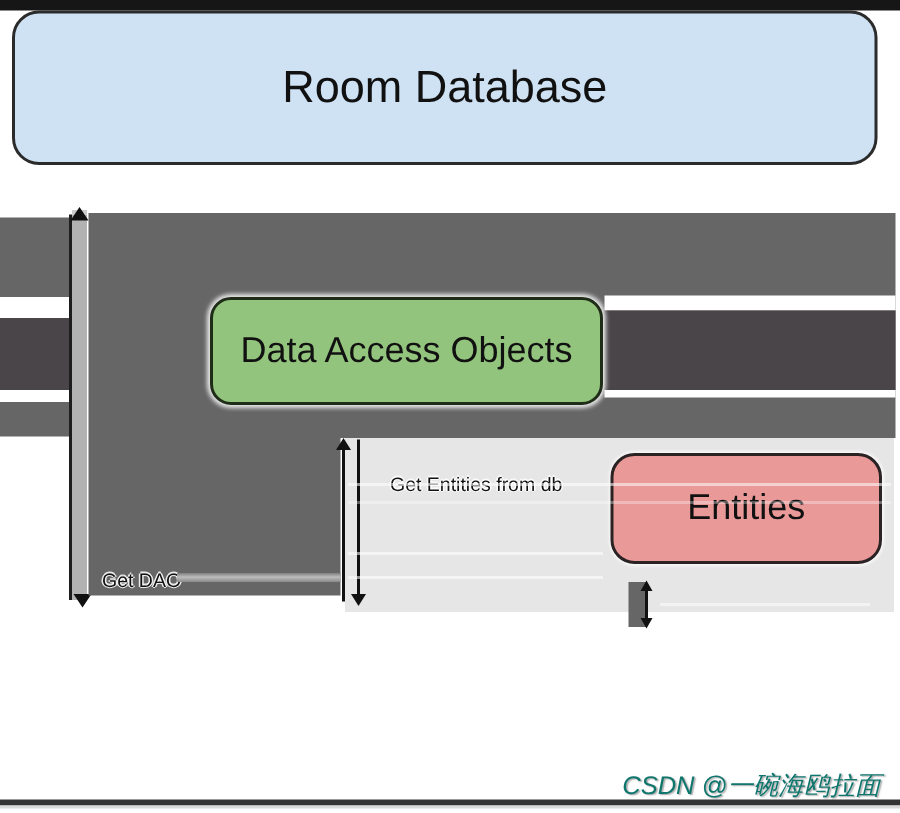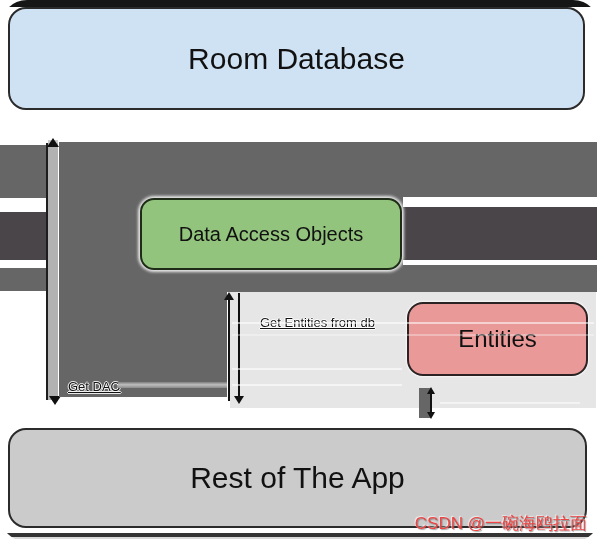--- a/index.html
+++ b/index.html
@@ -1,30 +1,29 @@
 <!DOCTYPE html>
 <html><head>
 <meta charset="utf-8">
 <style>
   html,body{margin:0;padding:0;background:#fff;}
   #stage{
     position:relative;width:600px;height:542px;overflow:hidden;background:#ffffff;
     font-family:"Liberation Sans", sans-serif;
-    border-radius:27px;
   }
   .abs{position:absolute;}
   
   .top-bar{left:0;top:0;width:600px;height:7px;background:#161616;}
   .bottom-bar{left:0;top:533px;width:600px;height:4px;background:#343434;}
   .bottom-bar2{left:0;top:537px;width:600px;height:2px;background:#d9d9d9;}
   
   .node{display:flex;align-items:center;justify-content:center;color:#111;box-sizing:border-box;}
   .room-box{left:8px;top:7px;width:577px;height:103px;background:#cfe2f3;border:2px solid #2b2b2b;border-radius:18px;font-size:30px;}
   .app-box{left:8px;top:428px;width:579px;height:100px;background:#cbcbcb;border:2px solid #2b2b2b;border-radius:18px;font-size:30px;}
-  .dao-box{left:140px;top:198px;width:262px;height:72px;background:#93c47d;border:2px solid #1f2d18;border-radius:14px;font-size:20px;box-shadow:0 0 3px 2px rgba(255,255,255,0.85);}
+  .dao-box{left:140px;top:198px;width:262px;height:72px;background:#93c47d;border:2px solid #1f2d18;border-radius:14px;font-size:24px;box-shadow:0 0 3px 2px rgba(255,255,255,0.85);}
   .entities-box{left:407px;top:302px;width:181px;height:74px;background:#ea9999;border:2px solid #2b2323;border-radius:16px;font-size:24px;box-shadow:0 0 2px 1px rgba(255,255,255,0.7);}
   
   .blk{background:#666667;}
   .blk-a{left:0;top:145px;width:47px;height:53px;}
   .blk-b{left:0;top:212px;width:47px;height:48px;background:#4a4549;}
   .blk-c{left:0;top:268px;width:47px;height:23px;}
   .blk-d-top{left:59px;top:142px;width:538px;height:150px;}
   .blk-d-left{left:59px;top:292px;width:168px;height:105px;}
   .stripe-w1{left:403px;top:197px;width:194px;height:10px;background:#ffffff;}
   .dark-band{left:403px;top:207px;width:194px;height:53px;background:#4a4549;}
@@ -44,30 +43,30 @@
   .head-up-sm{left:224px;top:292px;width:0;height:0;border-left:5px solid transparent;border-right:5px solid transparent;border-bottom:8px solid #111;}
   .shaft-down{left:238px;top:293px;height:105px;}
   .head-down-sm{left:234px;top:396px;width:0;height:0;border-left:5px solid transparent;border-right:5px solid transparent;border-top:8px solid #111;}
   
   .mini-bar{left:419px;top:388px;width:12px;height:30px;background:#666667;}
   .mini-shaft{left:430px;top:392px;width:2px;height:20px;background:#111;}
   .mini-head-up{left:427px;top:387px;width:0;height:0;border-left:4px solid transparent;border-right:4px solid transparent;border-bottom:7px solid #111;}
   .mini-head-down{left:427px;top:412px;width:0;height:0;border-left:4px solid transparent;border-right:4px solid transparent;border-top:7px solid #111;}
   
   .lbl{font-size:13px;color:#121212;white-space:nowrap;
-       text-shadow:-1px 0 0 rgba(255,255,255,.85),1px 0 0 rgba(255,255,255,.85),0 -1px 0 rgba(255,255,255,.85),0 1px 0 rgba(255,255,255,.85);text-decoration:underline;}
+       text-shadow:-1px 0 0 rgba(255,255,255,.85),1px 0 0 rgba(255,255,255,.85),0 -1px 0 rgba(255,255,255,.85),0 1px 0 rgba(255,255,255,.85);}
   .lbl-get-dao{left:68px;top:379px;}
   .lbl-get-entities{left:260px;top:315px;}
   .lbl-persist{left:260px;top:359px;line-height:16px;white-space:normal;width:110px;}
   .lbl-get-set{left:446px;top:395px;}
   .dao-streak{left:118px;top:382px;width:109px;height:6px;background:linear-gradient(180deg,#7e7e7e,#bdbdbd 45%,#8a8a8a);}
   .txt-streak{background:rgba(255,255,255,0.5);height:2px;}
   
-  .watermark{left:0;top:512px;width:587px;text-align:right;font-size:17px;color:#ef4444;
-             text-shadow:1px 1px 1px rgba(90,90,90,0.55), -1px -1px 1px rgba(255,255,255,0.7);}
+  .watermark{left:0;top:512px;width:587px;text-align:right;font-size:17px;color:#0f766e;
+             text-shadow:1px 1px 1px rgba(90,90,90,0.55), -1px -1px 1px rgba(255,255,255,0.7);font-style:italic;}
 </style>
 </head>
 <body>
 
 <div id="stage">
 
   <div class="abs top-bar"></div>
 
   <div class="abs blk blk-a"></div>
   <div class="abs blk-b"></div>
@@ -111,21 +110,18 @@
   <div class="abs mini-shaft"></div>
   <div class="abs mini-head-up"></div>
   <div class="abs mini-head-down"></div>
 
   <div class="abs streak" style="left:232px;top:322px;width:362px;"></div>
   <div class="abs streak" style="left:232px;top:334px;width:362px;opacity:.6;"></div>
   <div class="abs streak" style="left:232px;top:368px;width:170px;"></div>
   <div class="abs streak" style="left:232px;top:384px;width:170px;"></div>
   <div class="abs txt-streak" style="left:440px;top:402px;width:140px;"></div>
 
-  <div class="abs node app-box">
-    <span>Rest of The App</span>
-  </div>
 
   <div class="abs watermark">CSDN @一碗海鸥拉面</div>
 
   <div class="abs bottom-bar"></div>
   <div class="abs bottom-bar2"></div>
 </div>
 
 </body></html>

